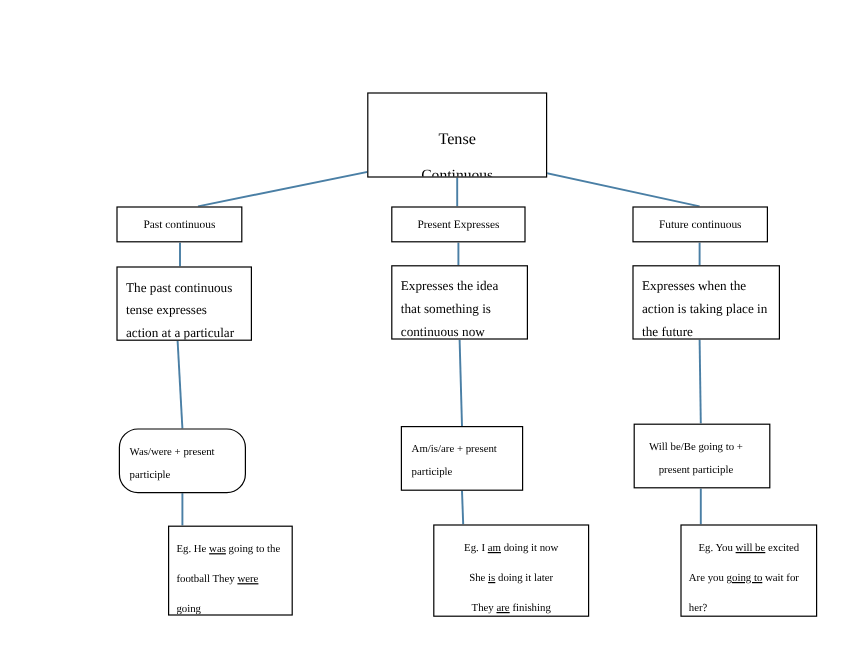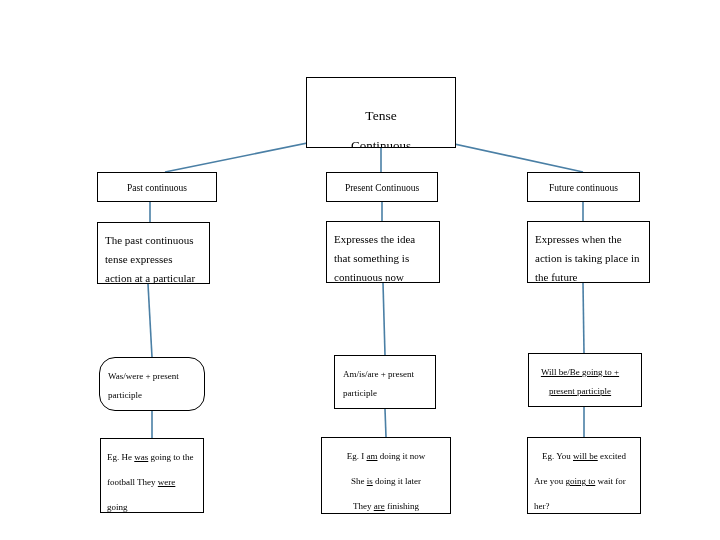--- a/index.html
+++ b/index.html
@@ -44,46 +44,47 @@
   }
   .title-box .t1 { display: block; font-size: 13.5px; }
   .title-box .t2 { display: block; font-size: 13px; }
 
   .hdr {
     height: 30px;
     font-size: 9.5px;
     text-align: center;
     line-height: 30px;
   }
-  .hdr-past    { left: 97px;  top: 172px; width: 120px; font-family: Liberation Serif, serif; }
+  .hdr-past    { left: 97px;  top: 172px; width: 105px; font-family: Liberation Serif, serif; }
   .hdr-present { left: 326px; top: 172px; width: 112px; }
   .hdr-future  { left: 527px; top: 172px; width: 113px; }
 
   .desc {
     font-size: 11px;
     line-height: 19px;
     padding: 8px 7px 0 7px;
   }
   .desc-past    { left: 97px;  top: 222px; width: 113px; height: 62px; }
   .desc-present { left: 326px; top: 221px; width: 114px; height: 62px; }
   .desc-future  { left: 527px; top: 221px; width: 123px; height: 62px; }
 
   .form {
     font-size: 9px;
     line-height: 19px;
     padding: 9px 8px 0 8px;
   }
   .form-past    { left: 99px;  top: 357px; width: 106px; height: 54px; border-radius: 16px; }
   .form-present { left: 334px; top: 355px; width: 102px; height: 54px; }
-  .form-future  { left: 528px; top: 353px; width: 114px; height: 54px; text-align: center; padding-left: 4px; padding-right: 14px; text-decoration: underline;}
+  .form-future  { left: 528px; top: 353px; width: 114px; height: 54px; text-align: center; padding-left: 4px; padding-right: 14px;}
 
   .ex {
     font-size: 9px;
     line-height: 25px;
     padding: 6px 6px 15px 6px;
+    margin-left: 40px;
   }
   .ex-past    { left: 100px; top: 438px; width: 104px; height: 75px; }
   .ex-present { left: 321px; top: 437px; width: 130px; height: 77px; text-align: center; }
   .ex-future  { left: 527px; top: 437px; width: 114px; height: 77px; text-align: center; }
   .ex-present .l, .ex-future .l { display: block; }
   .ex-future .l.left { text-align: left; }
   u { text-decoration: underline; }
 </style>
 </head>
 <body>
@@ -108,21 +109,21 @@
     <path d="M 583 283 L 584 353" stroke="#4A7FA5" stroke-width="1.6" fill="none"></path>
     <path d="M 584 407 L 584 437" stroke="#4A7FA5" stroke-width="1.6" fill="none"></path>
   </svg>
 
   <div class="box title-box">
     <span class="t1">Tense</span>
     <span class="t2">Continuous</span>
   </div>
 
   <div class="box hdr hdr-past">Past continuous</div>
-  <div class="box hdr hdr-present">Present Continuous</div>
+  <div class="box hdr hdr-present">Present Expresses</div>
   <div class="box hdr hdr-future">Future continuous</div>
 
   <div class="box desc desc-past">The past continuous tense expresses action at a particular moment</div>
   <div class="box desc desc-present">Expresses the idea that something is continuous now</div>
   <div class="box desc desc-future">Expresses when the action is taking place in the future</div>
 
   <div class="box form form-past">Was/were + present participle</div>
   <div class="box form form-present">Am/is/are + present participle</div>
   <div class="box form form-future">Will be/Be going to + present participle</div>
 

